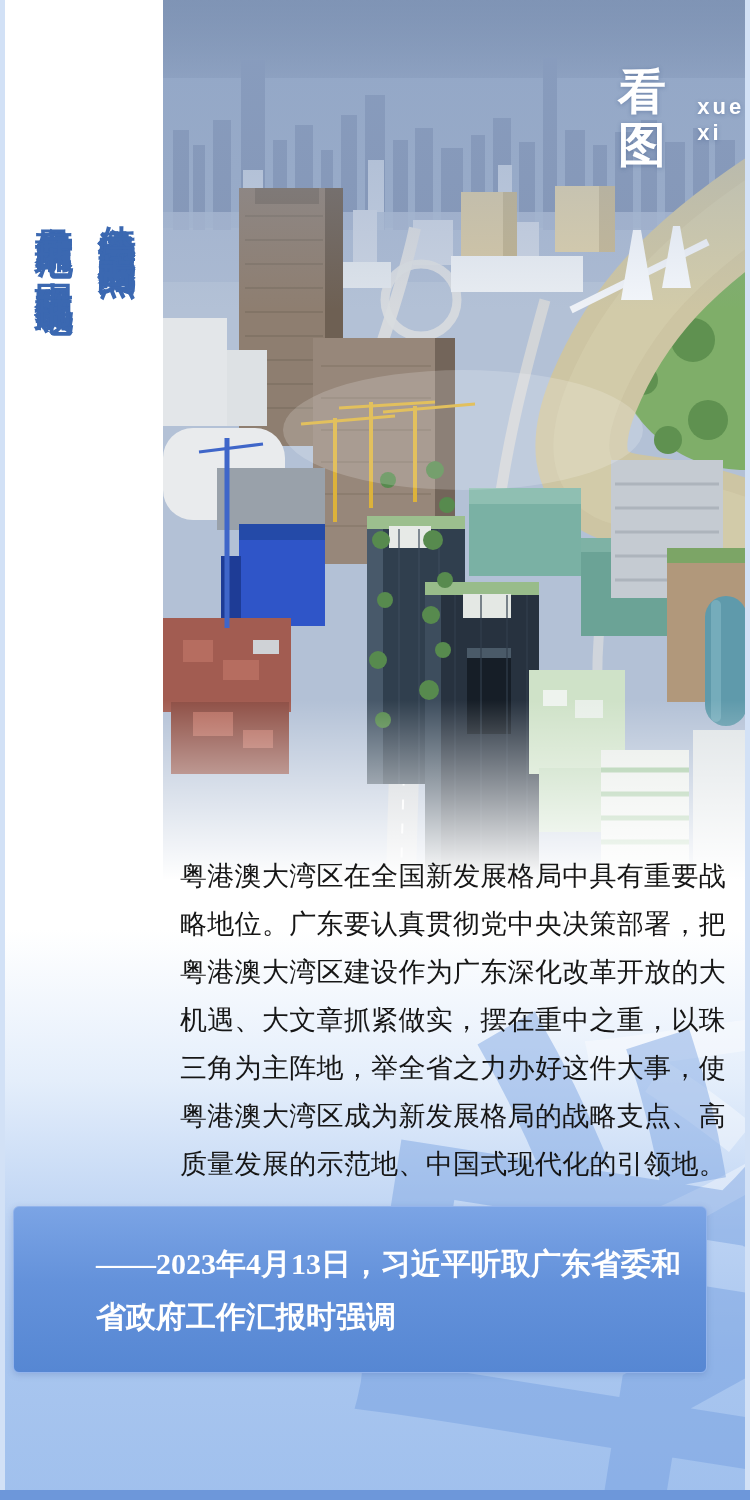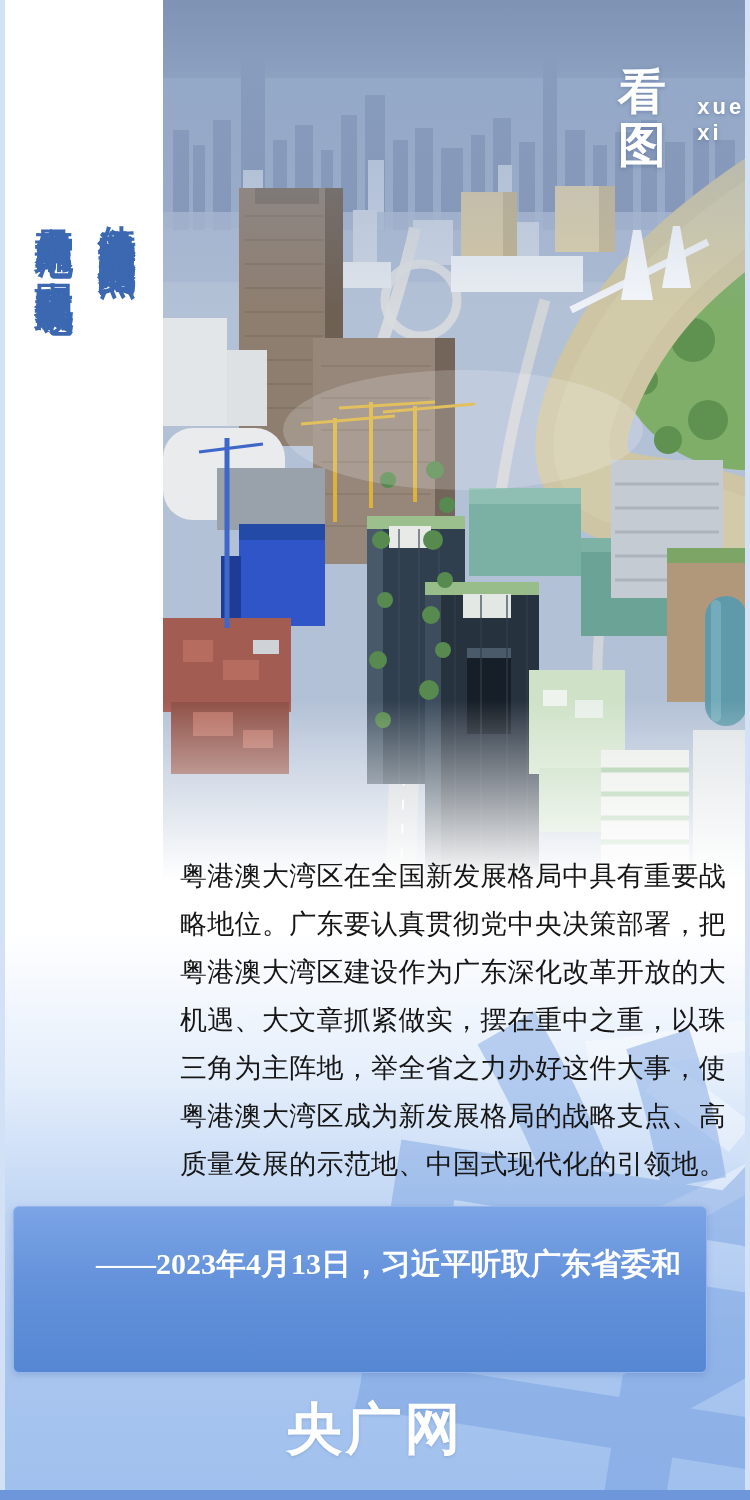--- a/index.html
+++ b/index.html
@@ -245,20 +245,20 @@
 
   <div class="headline">
     <div class="hl-col">使粤港澳大湾区成为新发展格局的战略支点</div>
     <div class="hl-col">高质量发展的示范地　中国式现代化的引领地</div>
   </div>
 
   <p class="body-text">粤港澳大湾区在全国新发展格局中具有重要战略地位。广东要认真贯彻党中央决策部署，把粤港澳大湾区建设作为广东深化改革开放的大机遇、大文章抓紧做实，摆在重中之重，以珠三角为主阵地，举全省之力办好这件大事，使粤港澳大湾区成为新发展格局的战略支点、高质量发展的示范地、中国式现代化的引领地。</p>
 
   <div class="quote-box">
     <div>——2023年4月13日，习近平听取广东省委和</div>
+    <div>省政府工作汇报时强调</div>
   </div>
 
-  <div class="footer-logo">央广网</div>
 
   <div class="edge edge-left"></div>
   <div class="edge edge-right"></div>
   <div class="bottom-strip"></div>
 </div>
 
 </body></html>

